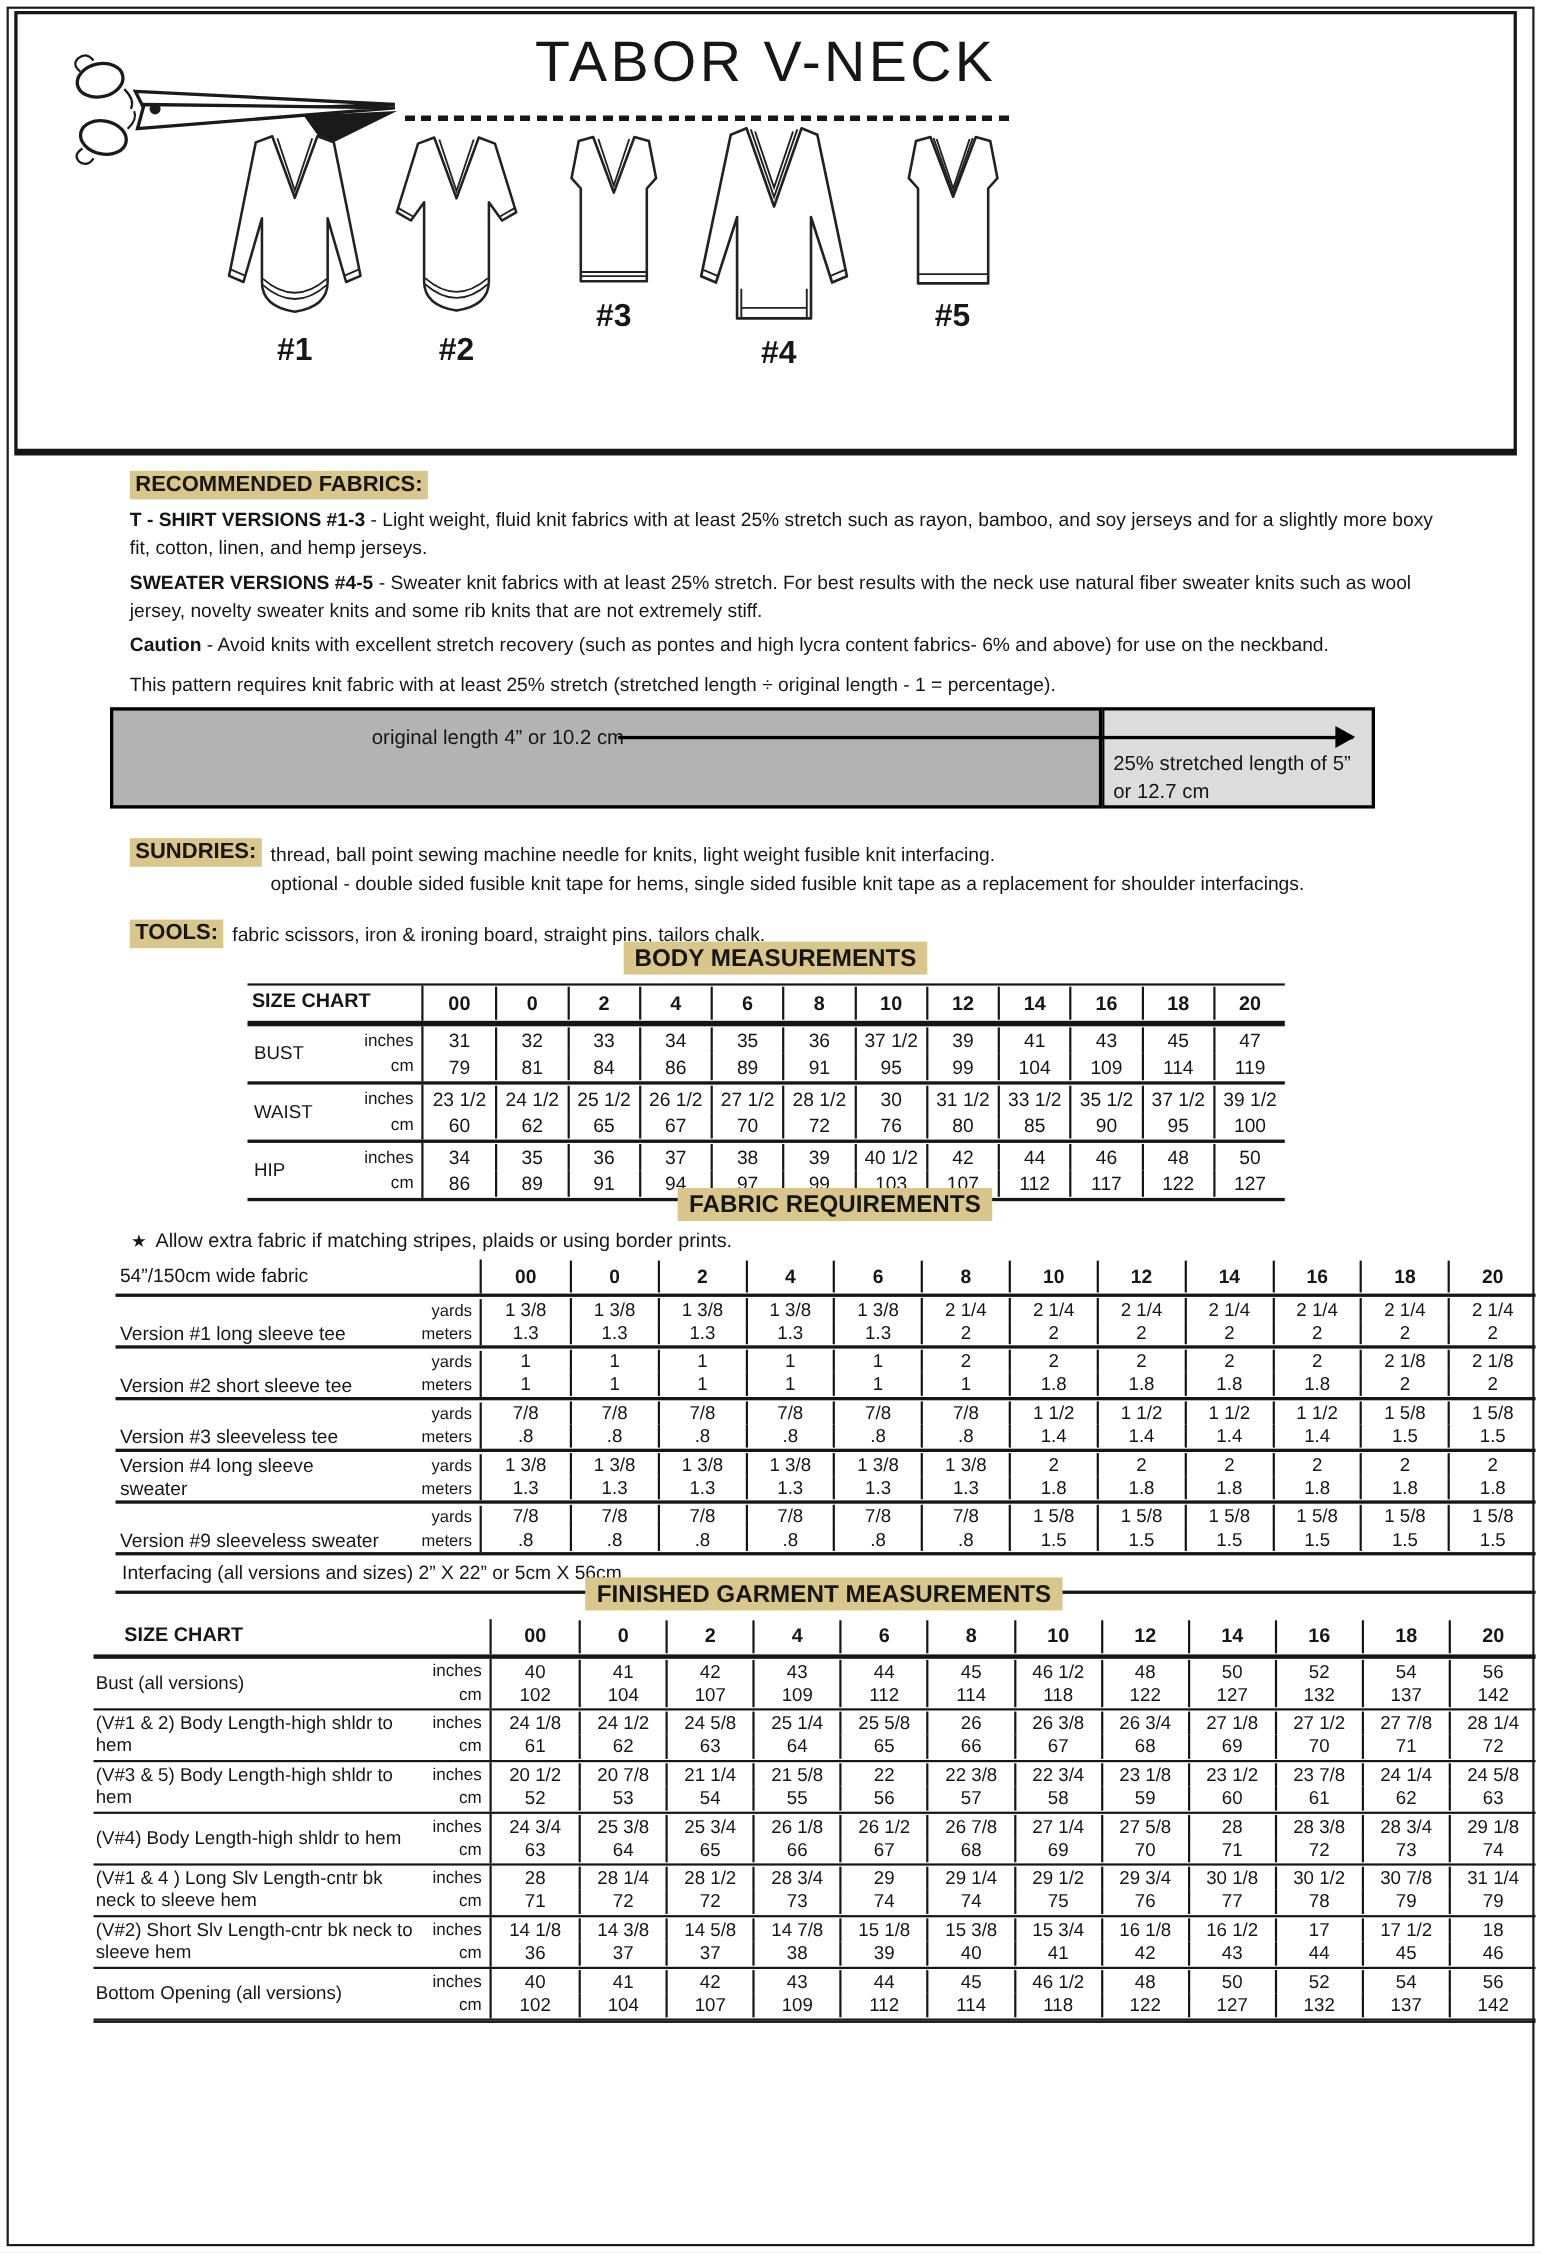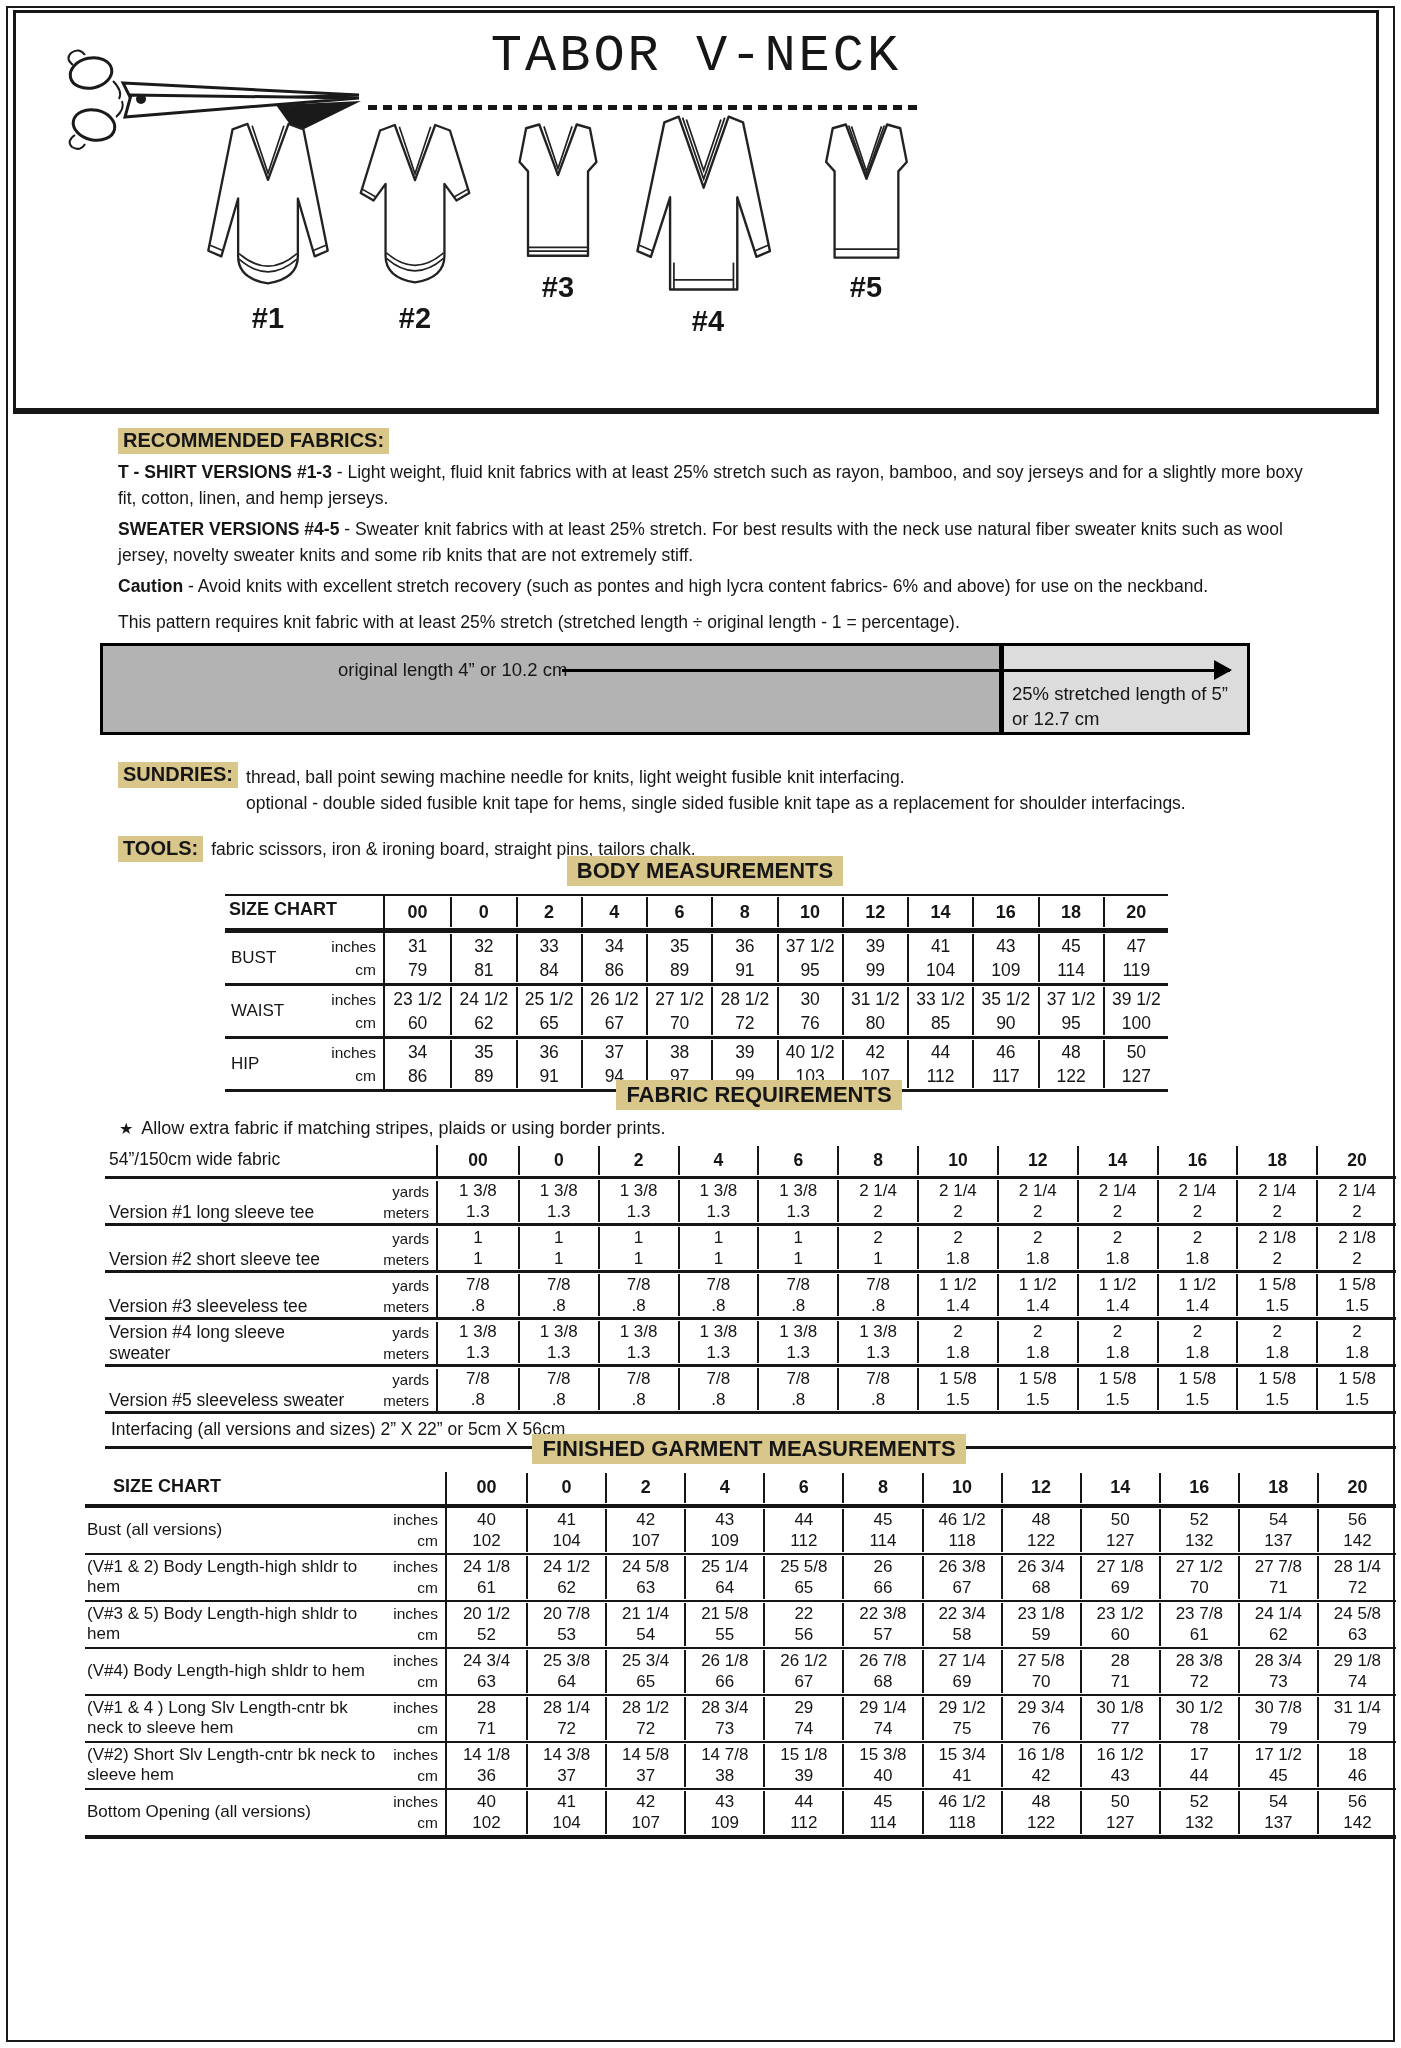--- a/index.html
+++ b/index.html
@@ -7,21 +7,21 @@
     --ink:#161616; --line:#161616;
   }
   *{margin:0;padding:0;box-sizing:border-box;}
   body{background:#888;font-family:"Liberation Sans",sans-serif;color:var(--ink);}
   .page{position:relative;width:1401px;height:2048px;background:#fff;margin:0 auto;overflow:hidden;}
   .page-border{position:absolute;left:6px;top:6px;right:6px;bottom:6px;border:2px solid #1a1a1a;pointer-events:none;}
 
   
   .header-box{position:absolute;left:13px;top:10px;width:1366px;height:404px;border:3px solid #161616;border-bottom-width:6px;}
   .pattern-title{position:absolute;left:0;right:0;top:14px;text-align:center;
-    font-family:Liberation Mono, monospace;font-size:52px;letter-spacing:3px;font-weight:400;}
+    font-family:Liberation Sans, sans-serif;font-size:52px;letter-spacing:3px;font-weight:400;}
   .scissors{position:absolute;left:45px;top:30px;}
   .dash-line{position:absolute;left:352px;top:92px;width:552px;height:5px;
     background:repeating-linear-gradient(90deg,#161616 0 9px,transparent 9px 15px);}
   .garment{position:absolute;display:flex;flex-direction:column;align-items:center;}
   .garment svg{display:block;}
   .garment-label{font-size:29px;font-weight:bold;margin-top:4px;}
   .g1{left:182px;top:100px;} .g2{left:330px;top:100px;} .g3{left:480px;top:104px;}
   .g4{left:612px;top:96px;}  .g5{left:786px;top:104px;}
 
   
@@ -534,21 +534,21 @@
               <div class="cell">1.8</div>
               <div class="cell">1.8</div>
               <div class="cell">1.8</div>
               <div class="cell">1.8</div>
               <div class="cell">1.8</div>
               <div class="cell">1.8</div>
             </div>
           </div>
       </div>
       <div class="fr-row">
-        <div class="fr-label">Version #5 sleeveless sweater</div>
+        <div class="fr-label">Version #9 sleeveless sweater</div>
         <div class="units">
             <span>yards</span>
             <span>meters</span>
           </div>
         <div class="cells">
             <div class="line">
               <div class="cell">7/8</div>
               <div class="cell">7/8</div>
               <div class="cell">7/8</div>
               <div class="cell">7/8</div>

